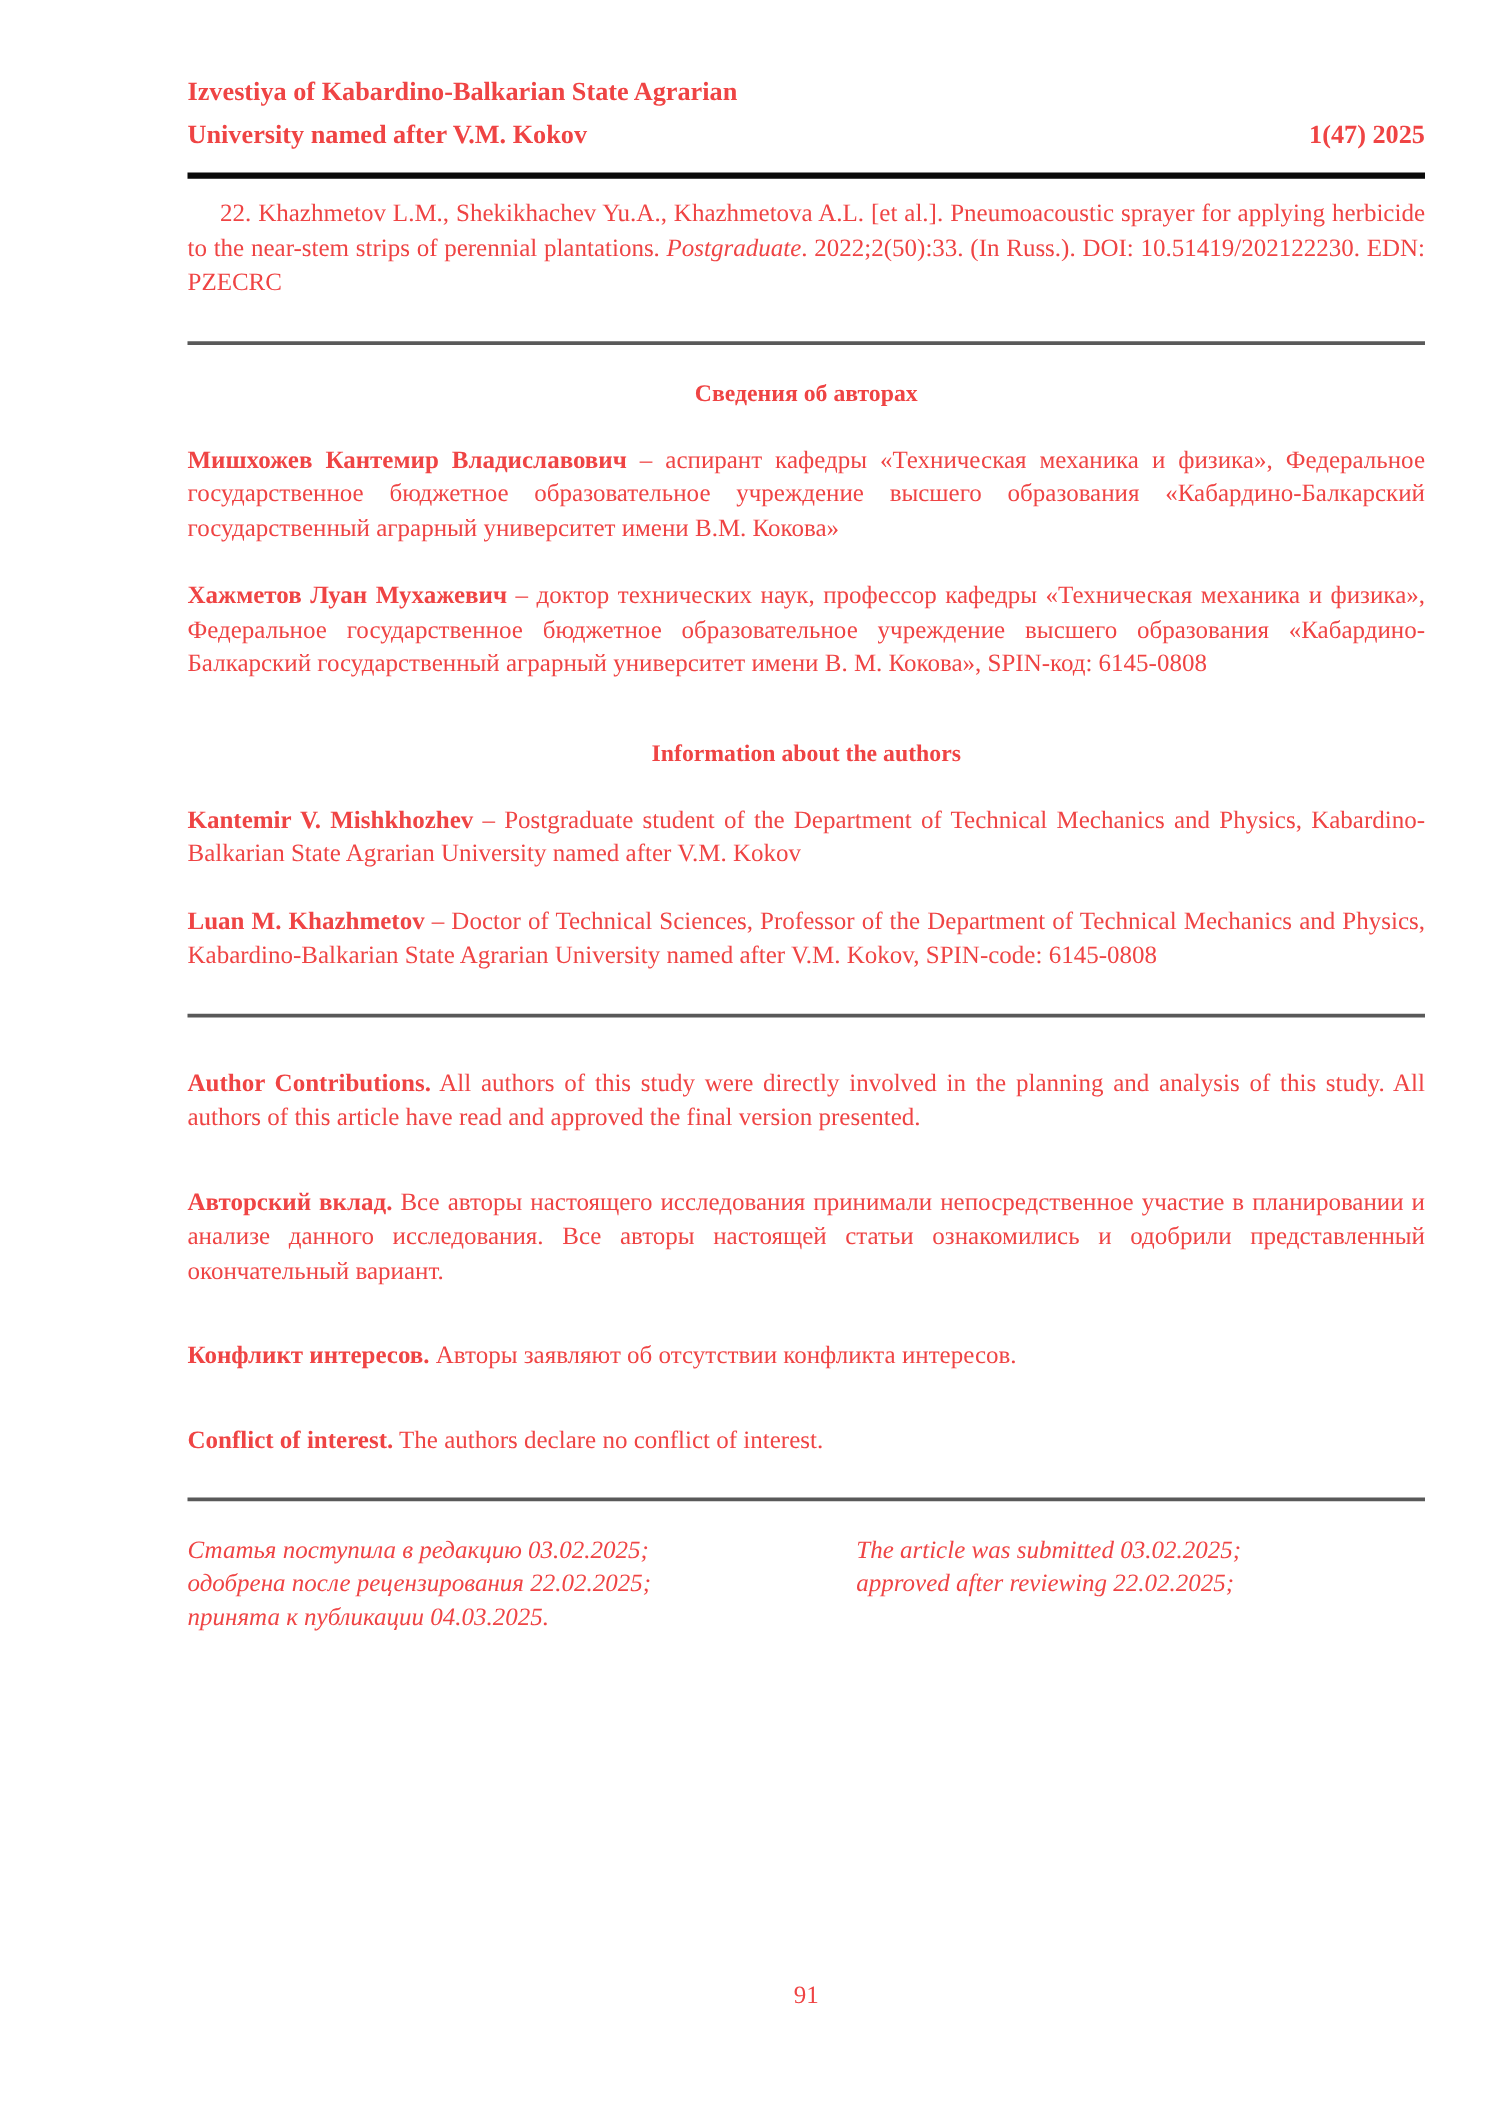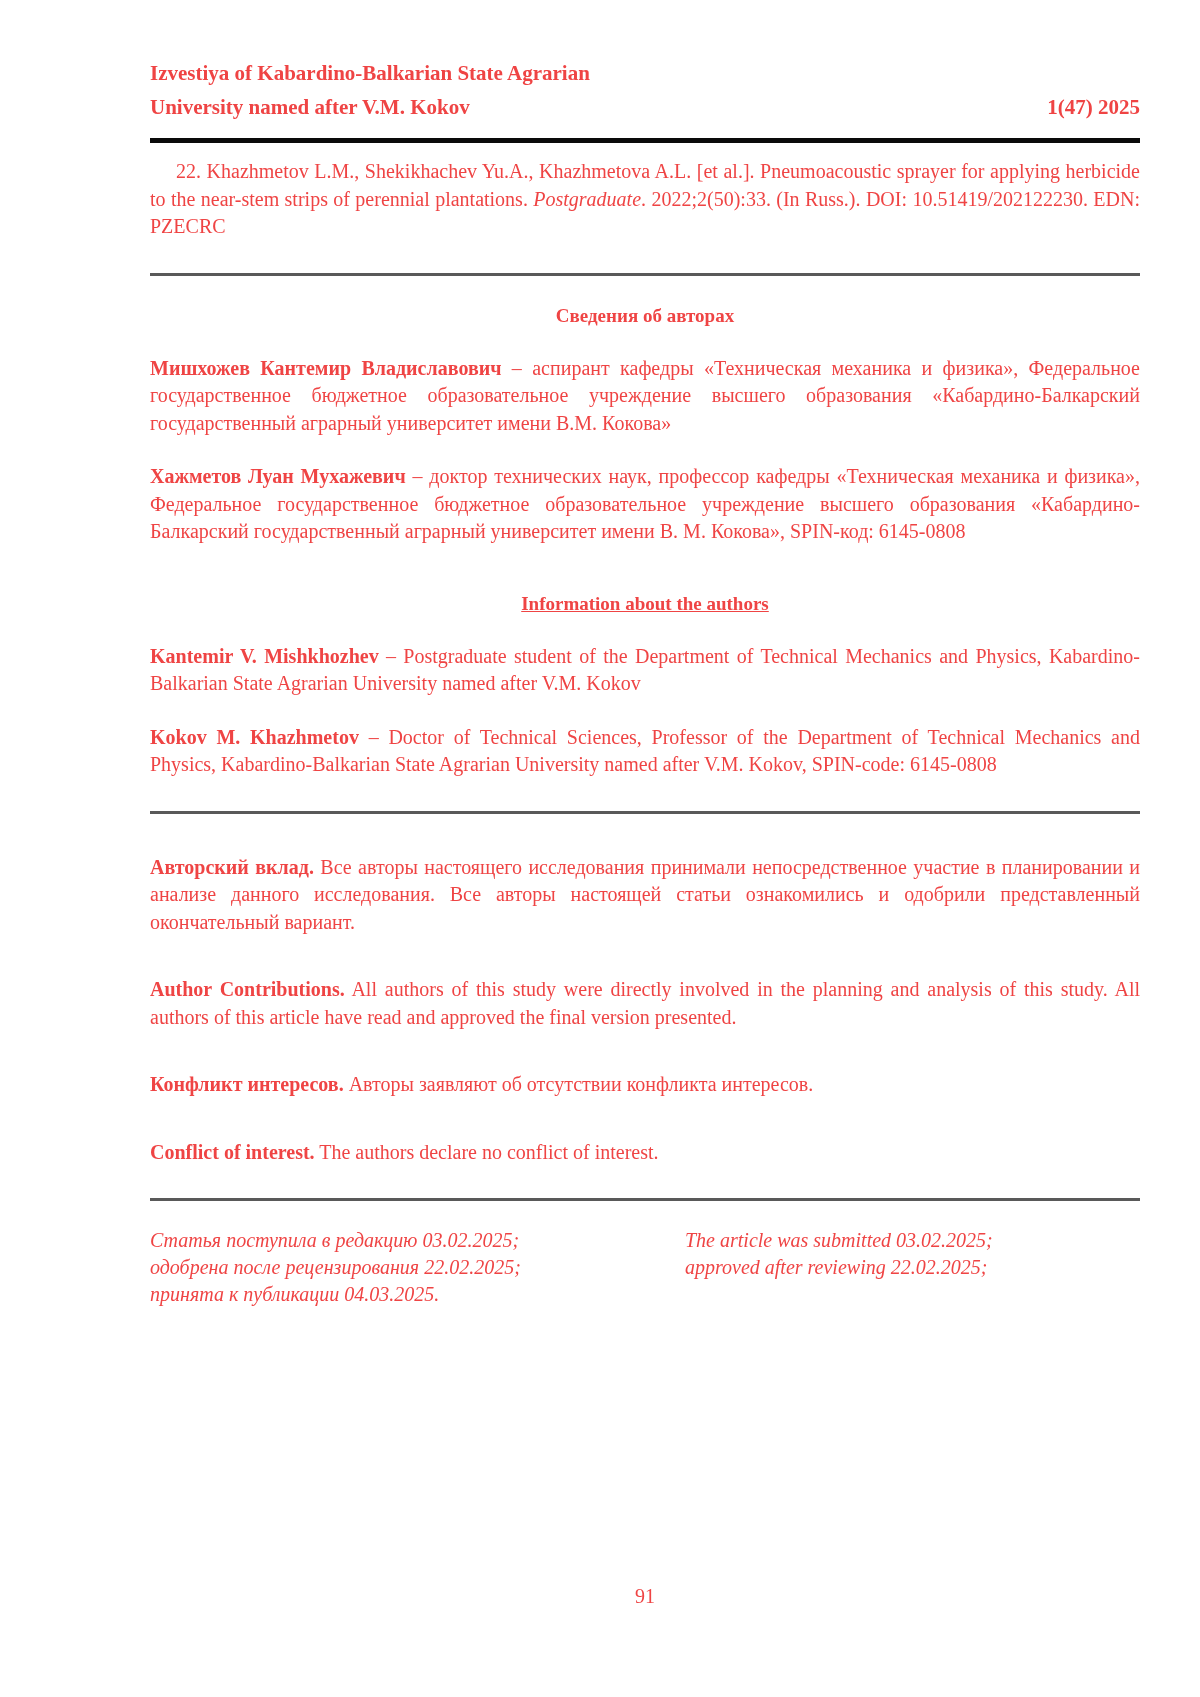--- a/index.html
+++ b/index.html
@@ -58,21 +58,21 @@
   }
   .section-heading {
     margin: 26px 0 0 0;
     font-size: 19px;
     line-height: 27px;
     font-weight: bold;
     text-align: center;
   }
   .mt-para      { margin-top: 26px; }
   .mt-para-big  { margin-top: 40px; }
-  .mt-heading-big { margin-top: 44px; text-decoration: underline; }
+  .mt-heading-big { margin-top: 44px; }
   
   .dates {
     display: flex;
     margin-top: 26px;
     font-style: italic;
     font-size: 20px;
     line-height: 27px;
     justify-content: center;
   }
   .dates-col { width: 50%; }
@@ -111,27 +111,27 @@
     <h2 class="section-heading">Сведения об авторах</h2>
 
     <p class="body-para mt-para"><strong>Мишхожев Кантемир Владиславович</strong><span> – аспирант кафедры «Техническая механика и физика», Федеральное государственное бюджетное образовательное учреждение высшего образования «Кабардино-Балкарский государственный аграрный университет имени В.М. Кокова»</span></p>
 
     <p class="body-para mt-para"><strong>Хажметов Луан Мухажевич</strong><span> – доктор технических наук, профессор кафедры «Техническая механика и физика», Федеральное государственное бюджетное образовательное учреждение высшего образования «Кабардино-Балкарский государственный аграрный университет имени В. М. Кокова», SPIN-код: 6145-0808</span></p>
 
     <h2 class="section-heading mt-heading-big">Information about the authors</h2>
 
     <p class="body-para mt-para"><strong>Kantemir V. Mishkhozhev</strong><span> – Postgraduate student of the Department of Technical Mechanics and Physics, Kabardino-Balkarian State Agrarian University named after V.M. Kokov</span></p>
 
-    <p class="body-para mt-para"><strong>Kokov M. Khazhmetov</strong><span> – Doctor of Technical Sciences, Professor of the Department of Technical Mechanics and Physics, Kabardino-Balkarian State Agrarian University named after V.M. Kokov, SPIN-code: 6145-0808</span></p>
+    <p class="body-para mt-para"><strong>Luan M. Khazhmetov</strong><span> – Doctor of Technical Sciences, Professor of the Department of Technical Mechanics and Physics, Kabardino-Balkarian State Agrarian University named after V.M. Kokov, SPIN-code: 6145-0808</span></p>
 
     <div class="rule-thin"></div>
 
+    <p class="body-para mt-para-big"><strong>Author Contributions.</strong><span> All authors of this study were directly involved in the planning and analysis of this study. All authors of this article have read and approved the final version presented.</span></p>
+
     <p class="body-para mt-para-big"><strong>Авторский вклад.</strong><span> Все авторы настоящего исследования принимали непосредственное участие в планировании и анализе данного исследования. Все авторы настоящей статьи ознакомились и одобрили представленный окончательный вариант.</span></p>
-
-    <p class="body-para mt-para-big"><strong>Author Contributions.</strong><span> All authors of this study were directly involved in the planning and analysis of this study. All authors of this article have read and approved the final version presented.</span></p>
 
     <p class="body-para mt-para-big"><strong>Конфликт интересов.</strong><span> Авторы заявляют об отсутствии конфликта интересов.</span></p>
 
     <p class="body-para mt-para-big"><strong>Conflict of interest.</strong><span> The authors declare no conflict of interest.</span></p>
 
     <div class="rule-thin"></div>
 
     <div class="dates">
       <div class="dates-col">
         <div class="date-line">Статья поступила в редакцию 03.02.2025;</div>

